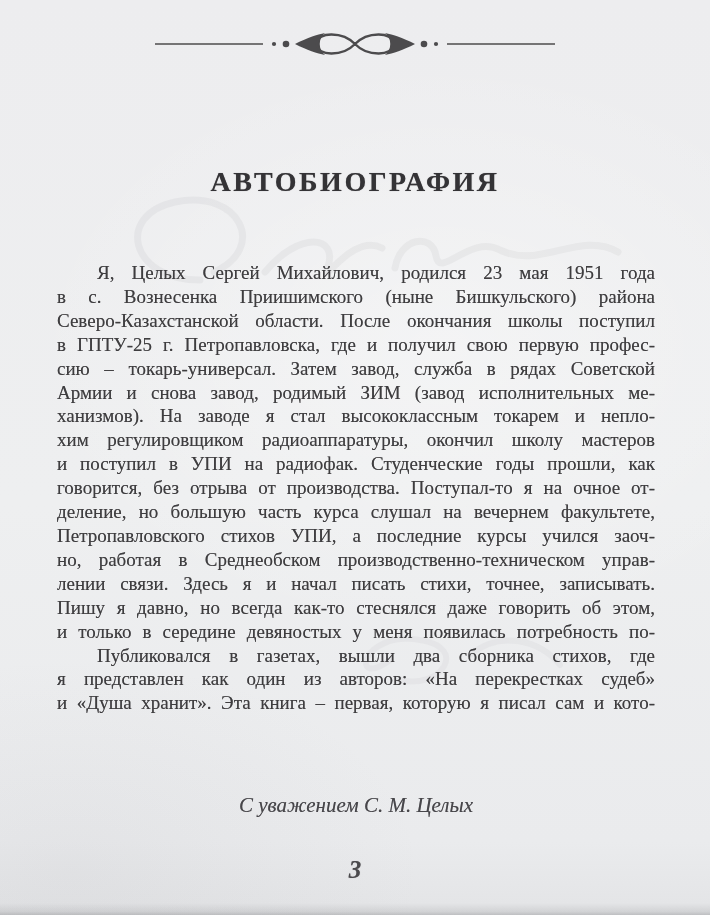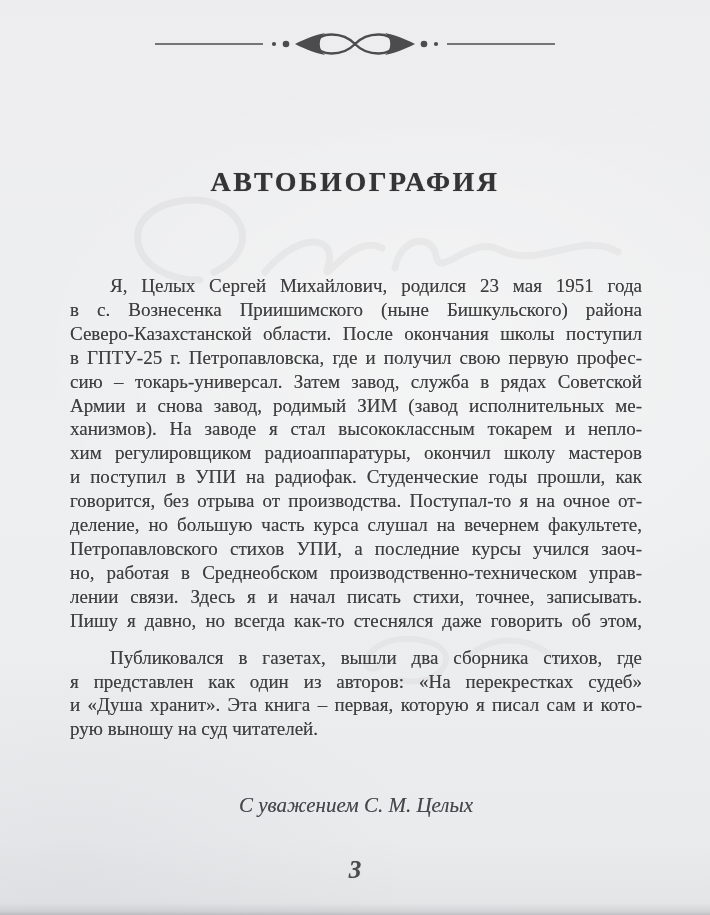--- a/index.html
+++ b/index.html
@@ -54,21 +54,21 @@
   .body-text {
     position: absolute;
     top: 261px;
     left: 57px;
     width: 598px;
     font-size: 19px;
     line-height: 23.9px;
     color: #3e3d3f;
     text-shadow: 0 0 0.6px rgba(62,61,63,0.55);
   }
-  .paragraph { margin: 13px; }
+  .paragraph { margin: 0; }
   .line {
     text-align: justify;
     text-align-last: justify;
     white-space: normal;
   }
   .line.last { text-align-last: left; }
   .line.indent { text-indent: 40px; }
   .signature {
     position: absolute;
     top: 793px;
@@ -145,26 +145,26 @@
         <div class="line">Армии и снова завод, родимый ЗИМ (завод исполнительных ме-</div>
         <div class="line">ханизмов). На заводе я стал высококлассным токарем и непло-</div>
         <div class="line">хим регулировщиком радиоаппаратуры, окончил школу мастеров</div>
         <div class="line">и поступил в УПИ на радиофак. Студенческие годы прошли, как</div>
         <div class="line">говорится, без отрыва от производства. Поступал-то я на очное от-</div>
         <div class="line">деление, но большую часть курса слушал на вечернем факультете,</div>
         <div class="line">Петропавловского стихов УПИ, а последние курсы учился заоч-</div>
         <div class="line">но, работая в Среднеобском производственно-техническом управ-</div>
         <div class="line">лении связи. Здесь я и начал писать стихи, точнее, записывать.</div>
         <div class="line">Пишу я давно, но всегда как-то стеснялся даже говорить об этом,</div>
+        <div class="line">и только в середине девяностых у меня появилась потребность по-</div>
       </div>
       <div class="paragraph">
         <div class="line indent">Публиковался в газетах, вышли два сборника стихов, где</div>
         <div class="line">я представлен как один из авторов: «На перекрестках судеб»</div>
         <div class="line">и «Душа хранит». Эта книга – первая, которую я писал сам и кото-</div>
-        <div class="line last">рую выношу на суд читателей.</div>
       </div>
     </div>
 
   <div class="signature">С уважением С. М. Целых</div>
 
   <div class="page-number">3</div>
 
   <div class="scan-edge-shadow"></div>
 </div>
 

